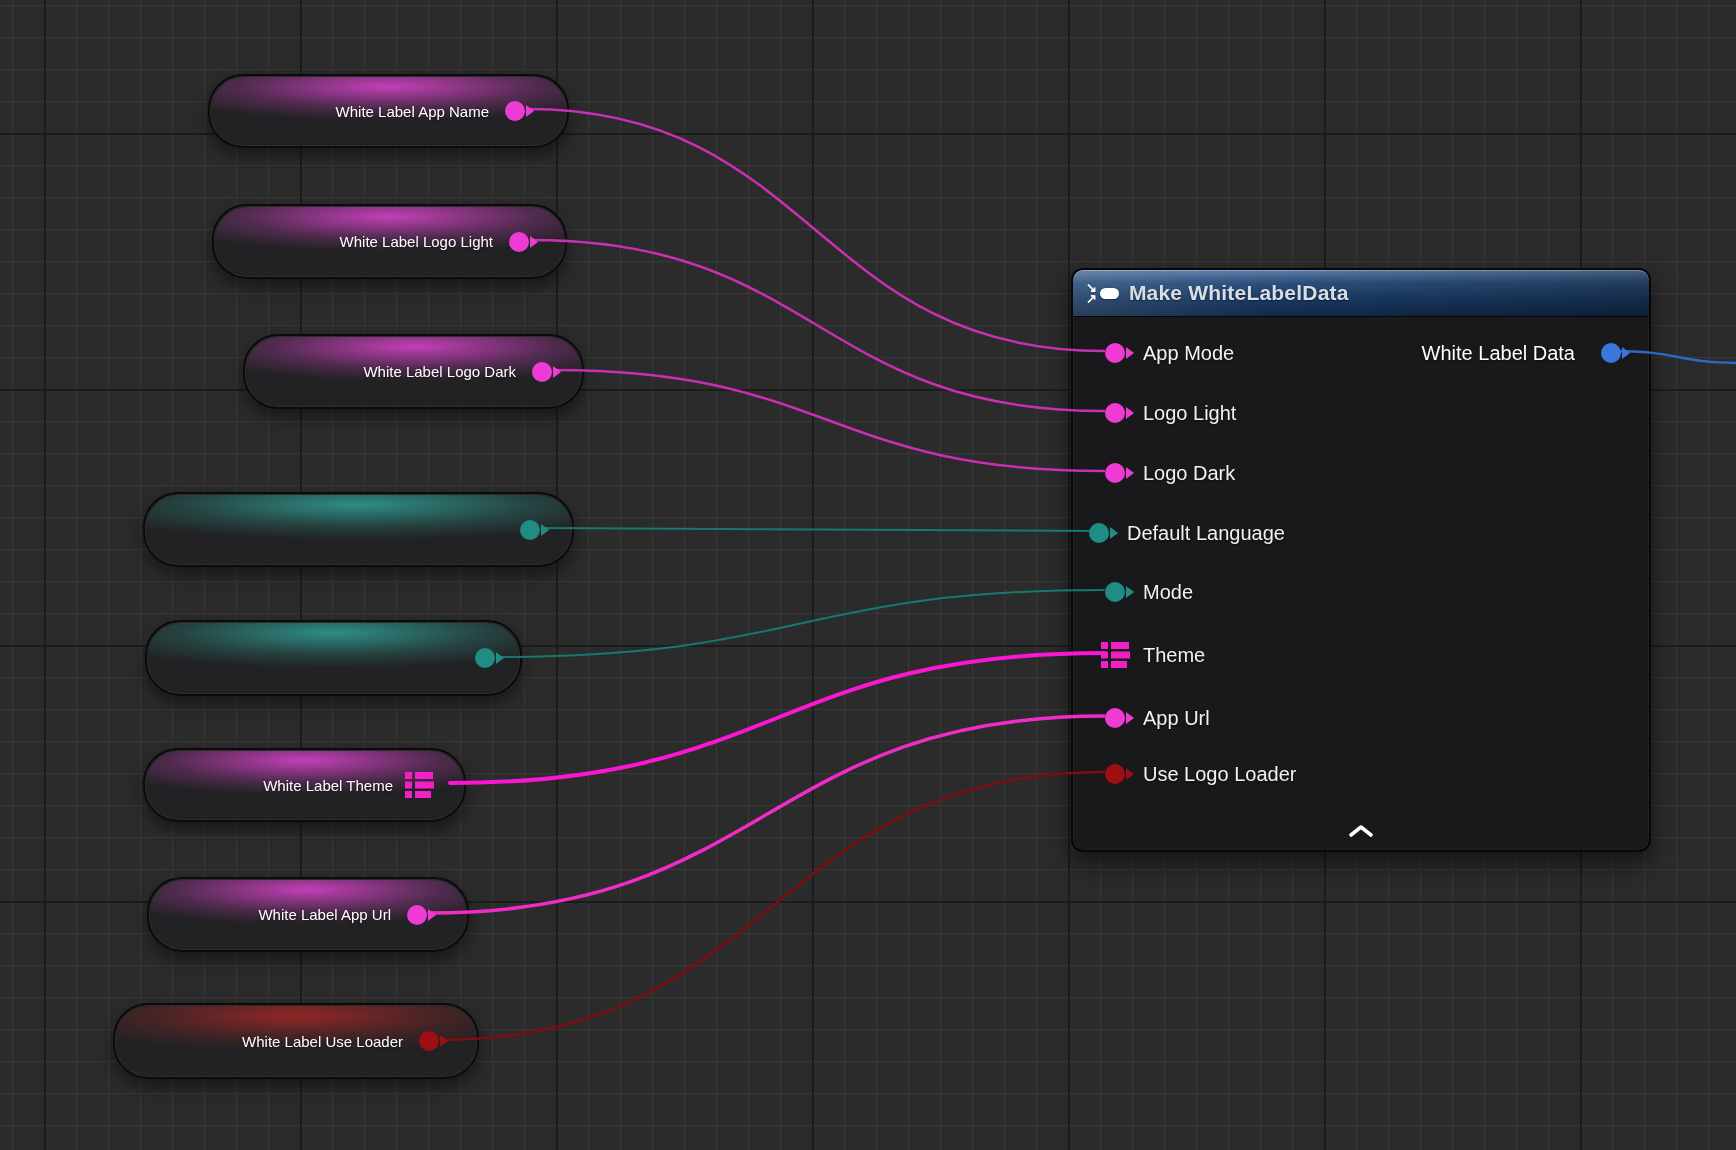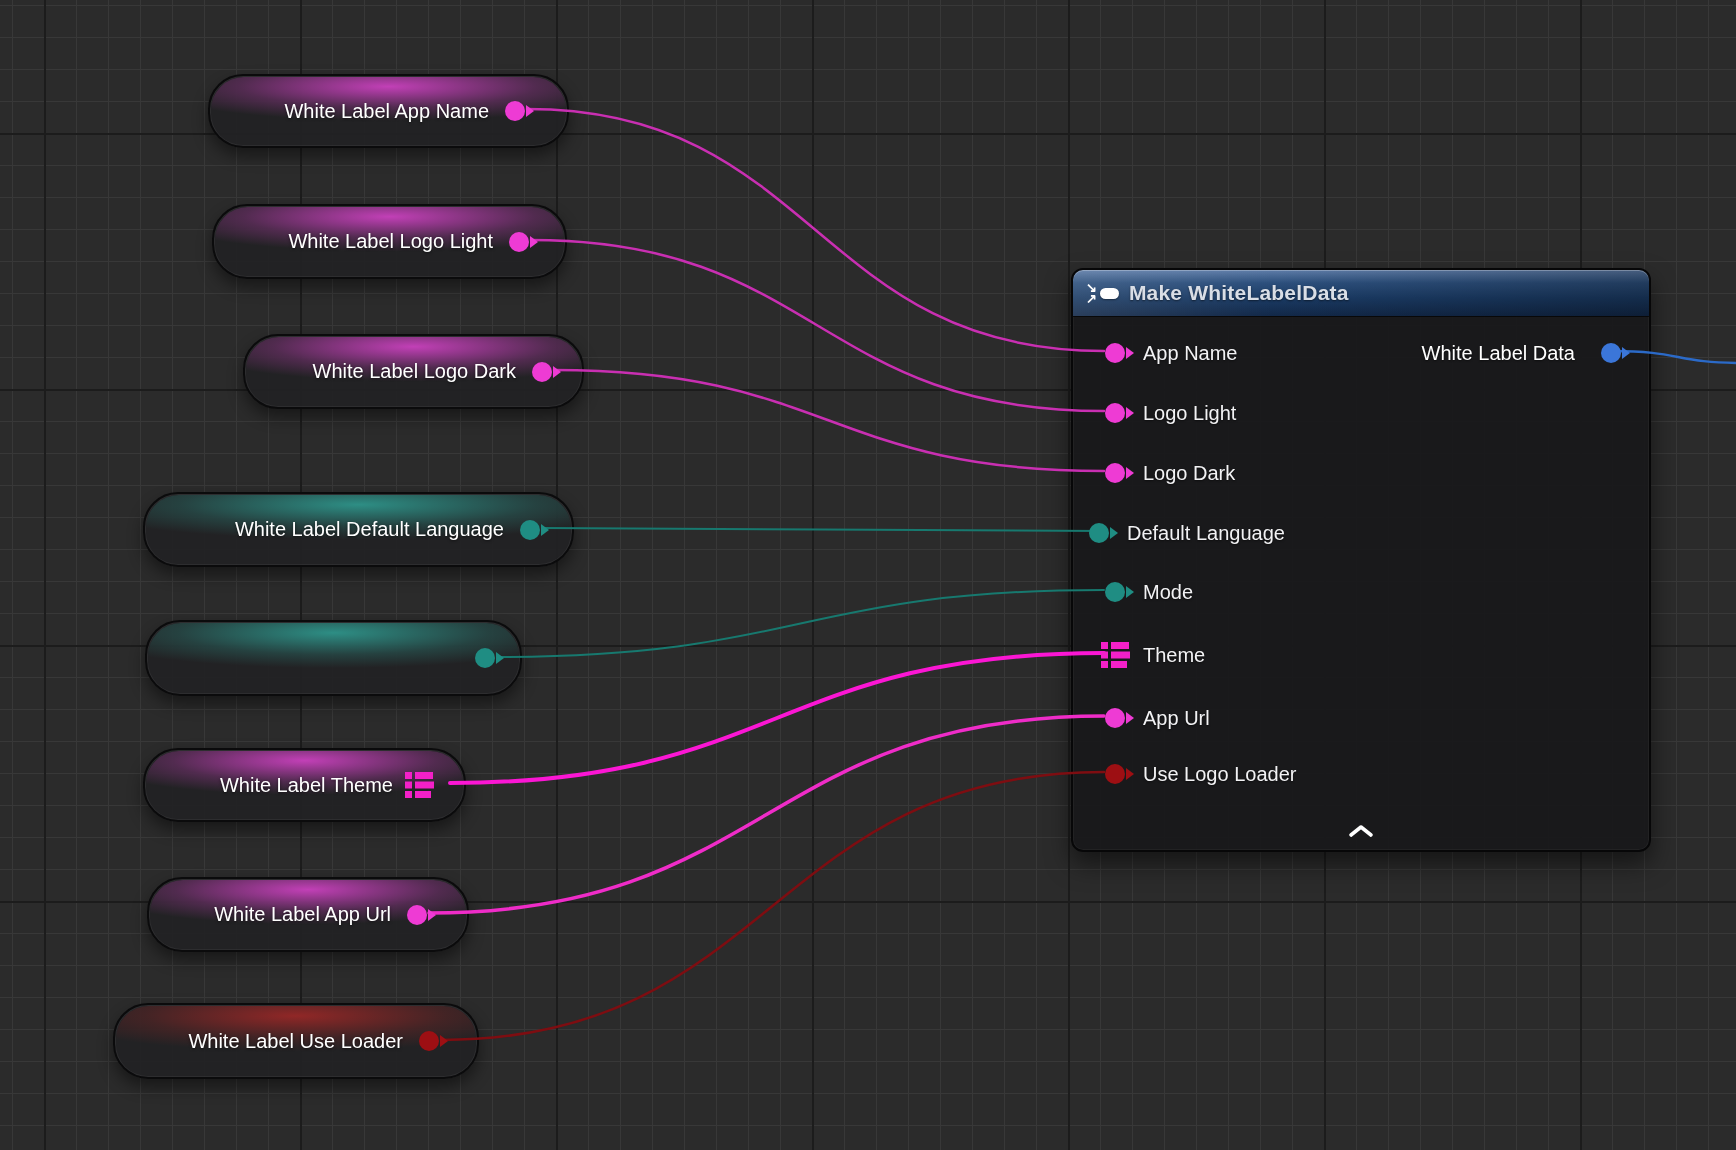--- a/index.html
+++ b/index.html
@@ -18,21 +18,21 @@
   
   .var-node{
     position:absolute;border-radius:35px;
     background:rgba(33,33,36,.93);
     border:2px solid #0b0b0c;
     box-shadow:0 8px 16px rgba(0,0,0,.45), inset 0 0 0 1px rgba(255,255,255,.05);
   }
   .var-glow{position:absolute;inset:1px;border-radius:33px;pointer-events:none;}
   .var-label{
     position:absolute;top:0;height:100%;display:flex;align-items:center;
-    color:#ffffff;font-size:20px;white-space:nowrap;z-index:2;
+    color:#ffffff;font-size:15px;white-space:nowrap;z-index:2;
     text-shadow:0 1px 3px rgba(0,0,0,.55);
   }
   
   .pin-circle{width:20px;height:20px;border-radius:50%;background:var(--c);position:relative;}
   .pin-circle::after{
     content:"";position:absolute;left:21px;top:4px;width:0;height:0;
     border-left:8px solid var(--c);border-top:6px solid transparent;border-bottom:6px solid transparent;
   }
   .pin-abs{position:absolute;z-index:6;}
   .pin-struct{display:block;}
@@ -79,21 +79,20 @@
         <div class="var-label" style="right: 72px;">White Label Logo Light</div>
         <span class="pin-circle pin-abs" style="--c: #ee3bd4; left: 295px; top: 25.5px;"></span>
       </div>
       <div class="var-node" style="left: 243px; top: 334px; width: 337px; height: 71px;">
         <div class="var-glow" style="background: radial-gradient(95% 70% at 50% 14%, rgba(216, 68, 203, 0.88) 0%, rgba(216, 68, 203, 0.26) 44%, transparent 72%);"></div>
         <div class="var-label" style="right: 66px;">White Label Logo Dark</div>
         <span class="pin-circle pin-abs" style="--c: #ee3bd4; left: 287px; top: 25.5px;"></span>
       </div>
       <div class="var-node" style="left: 143px; top: 492px; width: 427px; height: 71px;">
         <div class="var-glow" style="background: radial-gradient(95% 70% at 50% 14%, rgba(47, 157, 146, 0.88) 0%, rgba(47, 157, 146, 0.26) 44%, transparent 72%);"></div>
-        <div class="var-label" style="right: 68px;">White Label Default Language</div>
         <span class="pin-circle pin-abs" style="--c: #1f8d83; left: 375px; top: 25.5px;"></span>
       </div>
       <div class="var-node" style="left: 145px; top: 620px; width: 373px; height: 72px;">
         <div class="var-glow" style="background: radial-gradient(95% 70% at 50% 14%, rgba(47, 157, 146, 0.88) 0%, rgba(47, 157, 146, 0.26) 44%, transparent 72%);"></div>
         <span class="pin-circle pin-abs" style="--c: #1f8d83; left: 328px; top: 26px;"></span>
       </div>
       <div class="var-node" style="left: 143px; top: 748px; width: 319px; height: 70px;">
         <div class="var-glow" style="background: radial-gradient(95% 70% at 50% 14%, rgba(216, 68, 203, 0.88) 0%, rgba(216, 68, 203, 0.26) 44%, transparent 72%);"></div>
         <div class="var-label" style="right: 71px;">White Label Theme</div>
         <svg width="30" height="30" viewBox="0 0 30 30" class="pin-struct pin-abs" style="left: 259px; top: 20px;">
@@ -126,21 +125,21 @@
           </span>
         <span class="hdr-pill"></span>
       </span>
       <span class="make-title">Make WhiteLabelData</span>
     </div>
     <div id="pin-rows">
         <div class="make-row" style="top: 63px;">
           <span class="pin-slot">
             <span class="pin-circle" style="--c: #ee3bd4;"></span>
           </span>
-          <span class="row-label">App Name</span>
+          <span class="row-label">App Mode</span>
         </div>
         <div class="make-row" style="top: 123px;">
           <span class="pin-slot">
             <span class="pin-circle" style="--c: #ee3bd4;"></span>
           </span>
           <span class="row-label">Logo Light</span>
         </div>
         <div class="make-row" style="top: 183px;">
           <span class="pin-slot">
             <span class="pin-circle" style="--c: #ee3bd4;"></span>

